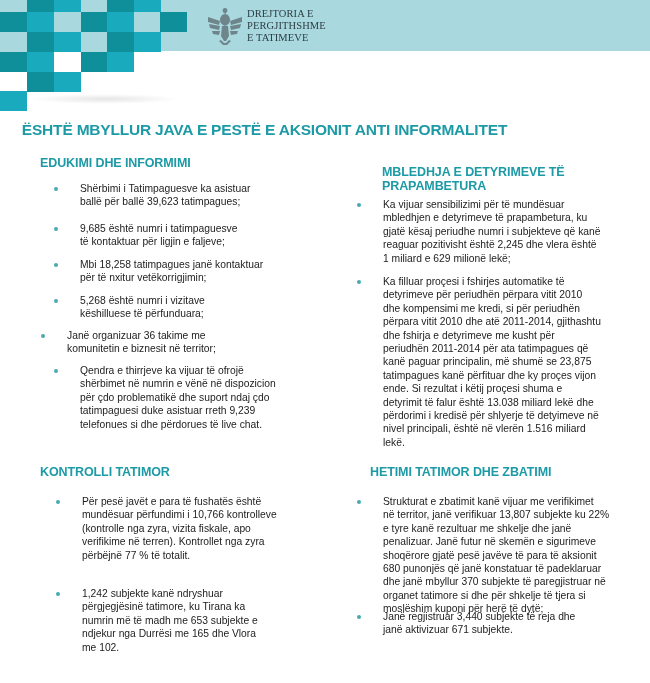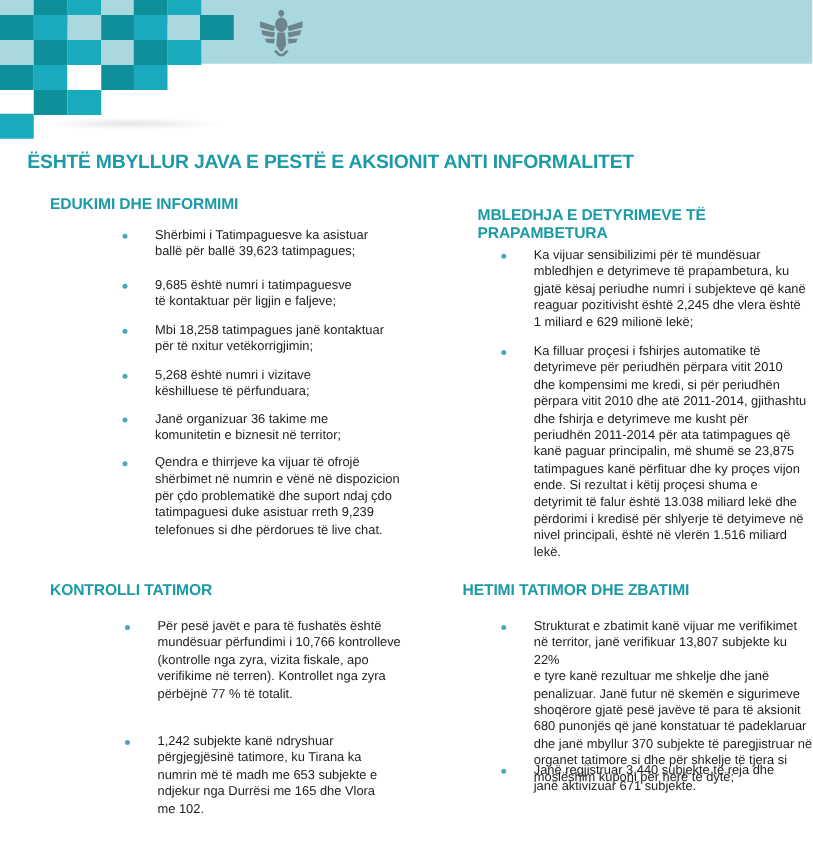--- a/index.html
+++ b/index.html
@@ -31,21 +31,21 @@
     }
     .main-title {
       position: absolute; left: 0; top: 121px; width: 529px; text-align: center;
       font-size: 15.5px; font-weight: bold; color: #1c9aa6; letter-spacing: -0.2px;
     }
     .section-title {
       position: absolute; font-size: 12.5px; font-weight: bold; color: #1c9aa6;
       letter-spacing: -0.1px;
     }
     .bullet {
-      position: absolute; font-size: 10.3px; line-height: 13.4px; color: #222; margin-left: 44px;
+      position: absolute; font-size: 10.3px; line-height: 13.4px; color: #222;
     }
     .bullet .dot {
       position: absolute; left: -26px; top: 5px; width: 4px; height: 4px;
       border-radius: 50%; background: #4aa8b2;
     }
     .bullet .txt { white-space: pre-line; }
   </style>
 </head>
 <body>
 
@@ -93,20 +93,25 @@
     <g fill="#5b6b70" opacity="0.75">
       <path d="M20 3 c2 0 3 2 2 4 l-2 2 l-2 -2 c-1 -2 0 -4 2 -4z"></path>
       <path d="M20 9 c-3 0 -5 3 -5 6 c0 3 2 5 5 6 c3 -1 5 -3 5 -6 c0 -3 -2 -6 -5 -6z"></path>
       <path d="M3 12 l12 4 l-1 4 l-11 -3z M37 12 l-12 4 l1 4 l11 -3z"></path>
       <path d="M4 19 l11 2 l-1 4 l-9 -2z M36 19 l-11 2 l1 4 l9 -2z"></path>
       <path d="M7 26 l8 0 l-1 4 l-6 -1z M33 26 l-8 0 l1 4 l6 -1z"></path>
       <path d="M17 21 l6 0 l1 10 l-3 5 l-2 0 l-3 -5z"></path>
       <path d="M14 36 l4 4 l4 0 l4 -4 l-2 -1 l-3 3 l-2 0 l-3 -3z"></path>
     </g>
   </svg>
+  <div class="logo-text">
+    <div>DREJTORIA  E</div>
+    <div>PERGJITHSHME</div>
+    <div>E TATIMEVE</div>
+  </div>
 </div>
 
 <div class="main-title">ËSHTË MBYLLUR JAVA E PESTË E AKSIONIT ANTI INFORMALITET</div>
 
 <div class="section-title" style="left:40px;top:156px;">EDUKIMI DHE INFORMIMI</div>
 
 <div class="bullet" style="left:80px;top:182px;">
   <span class="dot"></span>
   <div class="txt">Shërbimi i Tatimpaguesve ka asistuar
 ballë për ballë 39,623 tatimpagues;</div>
@@ -119,21 +124,21 @@
 <div class="bullet" style="left:80px;top:258px;">
   <span class="dot"></span>
   <div class="txt">Mbi 18,258  tatimpagues janë kontaktuar
 për të nxitur vetëkorrigjimin;</div>
 </div>
 <div class="bullet" style="left:80px;top:294px;">
   <span class="dot"></span>
   <div class="txt">5,268 është numri i vizitave
 këshilluese të përfunduara;</div>
 </div>
-<div class="bullet" style="left:80px;top:329px;">
+<div class="bullet" style="left:67px;top:329px;">
   <span class="dot"></span>
   <div class="txt">Janë organizuar 36 takime me
 komunitetin e biznesit në territor;</div>
 </div>
 <div class="bullet" style="left:80px;top:364px;">
   <span class="dot"></span>
   <div class="txt">Qendra e thirrjeve ka vijuar të ofrojë
 shërbimet në numrin e vënë në dispozicion
 për çdo problematikë dhe suport ndaj çdo
 tatimpaguesi duke asistuar rreth 9,239

